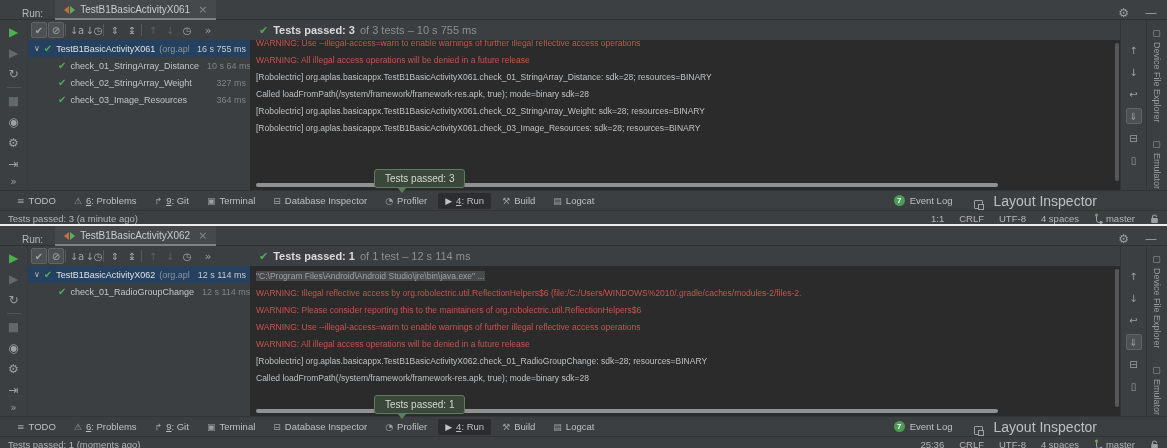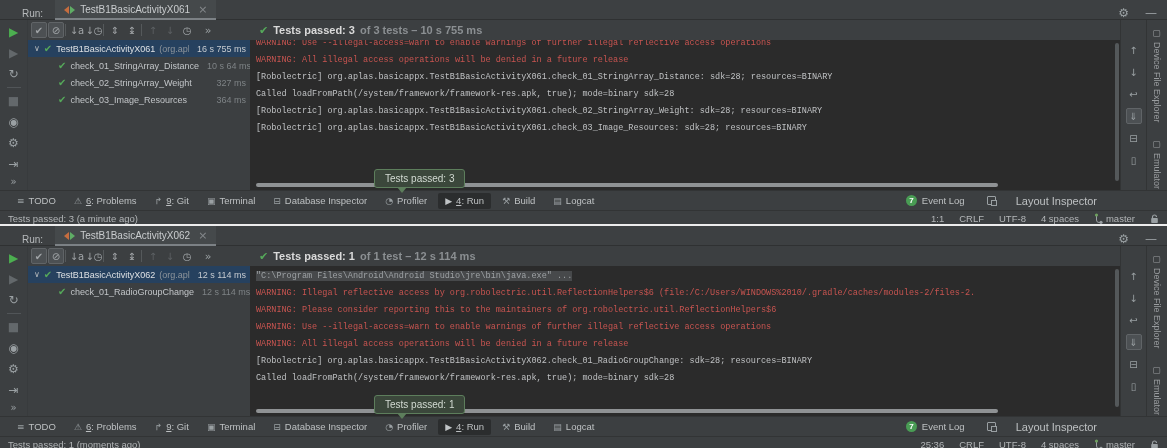--- a/index.html
+++ b/index.html
@@ -41,35 +41,35 @@
   .row2 { height: 20px; display: flex; align-items: center; }
   .tree-toolbar { width: 222px; display: flex; align-items: center; gap: 1px; padding-left: 3px; flex-shrink: 0; }
   .tt-icon { width: 16px; height: 16px; display: inline-flex; align-items: center; justify-content: center; font-size: 10px; color: #a0a4a7; border-radius: 2px; font-family: "DejaVu Sans", sans-serif; }
   .tt-icon.toggled { background: #4c5053; border: 1px solid #606467; }
   .tt-icon.disabled { color: #5c6063; }
   .tt-icon.divider { width: 3px; height: 12px; border-left: 1px solid #55595b; border-radius: 0; color: transparent; }
   .tt-icon.chevrons { color: #9aa0a3; font-size: 11px; margin-left: 4px; }
   .summary { flex: 1; display: flex; align-items: center; gap: 5px; padding-left: 9px; font-size: 11px; white-space: nowrap; }
   .sum-check { color: var(--pass_green); font-size: 11px; font-family: "DejaVu Sans", sans-serif; }
   .sum-strong { color: #dadada; font-weight: bold; }
-  .sum-dim { color: #8b8f92; font-weight: bold; }
+  .sum-dim { color: #8b8f92; }
 
   .row3 { height: 150px; display: flex; }
   .tree { width: 222px; flex-shrink: 0; font-size: 9px; overflow: hidden; }
   .trow { height: 17px; display: flex; align-items: center; gap: 4px; padding: 0 4px 0 30px; color: #c2c5c8; white-space: nowrap; }
   .trow .tcheck { color: var(--pass_green); font-size: 10px; font-family: "DejaVu Sans", sans-serif; flex-shrink: 0; }
   .trow .dur { margin-left: auto; color: #7e8386; font-size: 9px; flex-shrink: 0; padding-left: 4px; }
   .trow-root { padding-left: 6px; background: var(--selection_blue); }
   .trow-root .chevron { color: #b8bbbd; font-size: 8px; font-family: "DejaVu Sans", sans-serif; flex-shrink: 0; }
   .trow-root .tlabel { color: #dde0e3; flex-shrink: 0; }
   .trow-root .tpkg { color: #8d949b; overflow: hidden; min-width: 0; flex-shrink: 1; }
   .trow-root .dur { color: #c6cbd0; }
 
   .console { flex: 1; background: var(--console_bg); position: relative; overflow: hidden; padding: 2px 0 0 6px; }
-  .cline { height: 17px; line-height: 17px; font-family: Liberation Mono, monospace; font-size: 8.5px; white-space: pre; color: #bfc1c3; }
+  .cline { height: 17px; line-height: 17px; font-family: Liberation Sans, sans-serif; font-size: 8.5px; white-space: pre; color: #bfc1c3; }
   .cline.warning { color: var(--warning_red); }
   .cline.cmd .ctext { background: #47494b; color: #9da1a4; }
   .hscrollbar { position: absolute; left: 6px; bottom: 3px; width: 742px; height: 4px; background: #8f9294; border-radius: 2px; }
   .vscrollbar { position: absolute; right: 1px; top: 3px; width: 4px; height: 138px; background: #54585a; border-radius: 2px; }
 
   .console-toolbar { width: 26px; flex-shrink: 0; background: #3c3f41; border-left: 1px solid #323435; display: flex; flex-direction: column; align-items: center; padding-top: 22px; gap: 6px; }
   .ct-icon { width: 16px; height: 16px; display: inline-flex; align-items: center; justify-content: center; font-size: 10px; color: #9aa0a3; border-radius: 2px; font-family: "DejaVu Sans", sans-serif; }
   .ct-icon.toggled { background: #4c5053; border: 1px solid #606467; }
 
   .stripe { width: 20px; flex-shrink: 0; background: #3c3f41; border-left: 1px solid #323435; display: flex; flex-direction: column; align-items: center; padding-top: 8px; gap: 16px; }
@@ -80,21 +80,21 @@
   .toolwindow-bar { height: 20px; border-top: 1px solid #323435; display: flex; align-items: center; padding: 0 8px 0 10px; }
   .tw-tabs { display: flex; align-items: center; gap: 4px; }
   .tw-tab { display: inline-flex; align-items: center; gap: 4px; height: 16px; padding: 0 7px; font-size: 9.5px; color: #bdc0c2; border-radius: 2px; white-space: nowrap; }
   .tw-tab.active { background: #2b2d2e; }
   .tw-glyph { font-family: "DejaVu Sans", sans-serif; font-size: 9px; color: #9aa0a3; }
   .tw-tab.active .tw-glyph { color: #c0c4c6; }
   .tw-num { text-decoration: underline; }
   .tw-right { margin-left: auto; display: flex; align-items: center; gap: 22px; padding-right: 62px; }
   .event-log { display: inline-flex; align-items: center; gap: 5px; font-size: 9.5px; color: #bdc0c2; }
   .badge { display: inline-flex; align-items: center; justify-content: center; width: 11px; height: 11px; border-radius: 50%; background: var(--badge_green); color: #fff; font-size: 8px; font-weight: bold; }
-  .layout-inspector { display: inline-flex; align-items: center; gap: 20px; font-size: 11px; color: #bdc0c2; }
+  .layout-inspector { display: inline-flex; align-items: flex-end; gap: 10px; font-size: 14px; color: #bdc0c2; }
   .li-icon { width: 9px; height: 9px; border: 1px solid #9aa0a3; border-radius: 1px; position: relative; }
   .li-icon::after { content: ""; position: absolute; right: -2px; bottom: -2px; width: 4px; height: 4px; border: 1px solid #9aa0a3; background: #3c3f41; }
 
   
   .statusbar { height: 14px; border-top: 1px solid #323435; display: flex; align-items: flex-end; padding: 0 8px; font-size: 9.5px; color: #b3b6b8; }
   .status-right { margin-left: auto; display: flex; align-items: center; gap: 15px; }
   .status-item { white-space: nowrap; }
   .branch-wrap { display: inline-flex; align-items: center; gap: 3px; }
 
   

